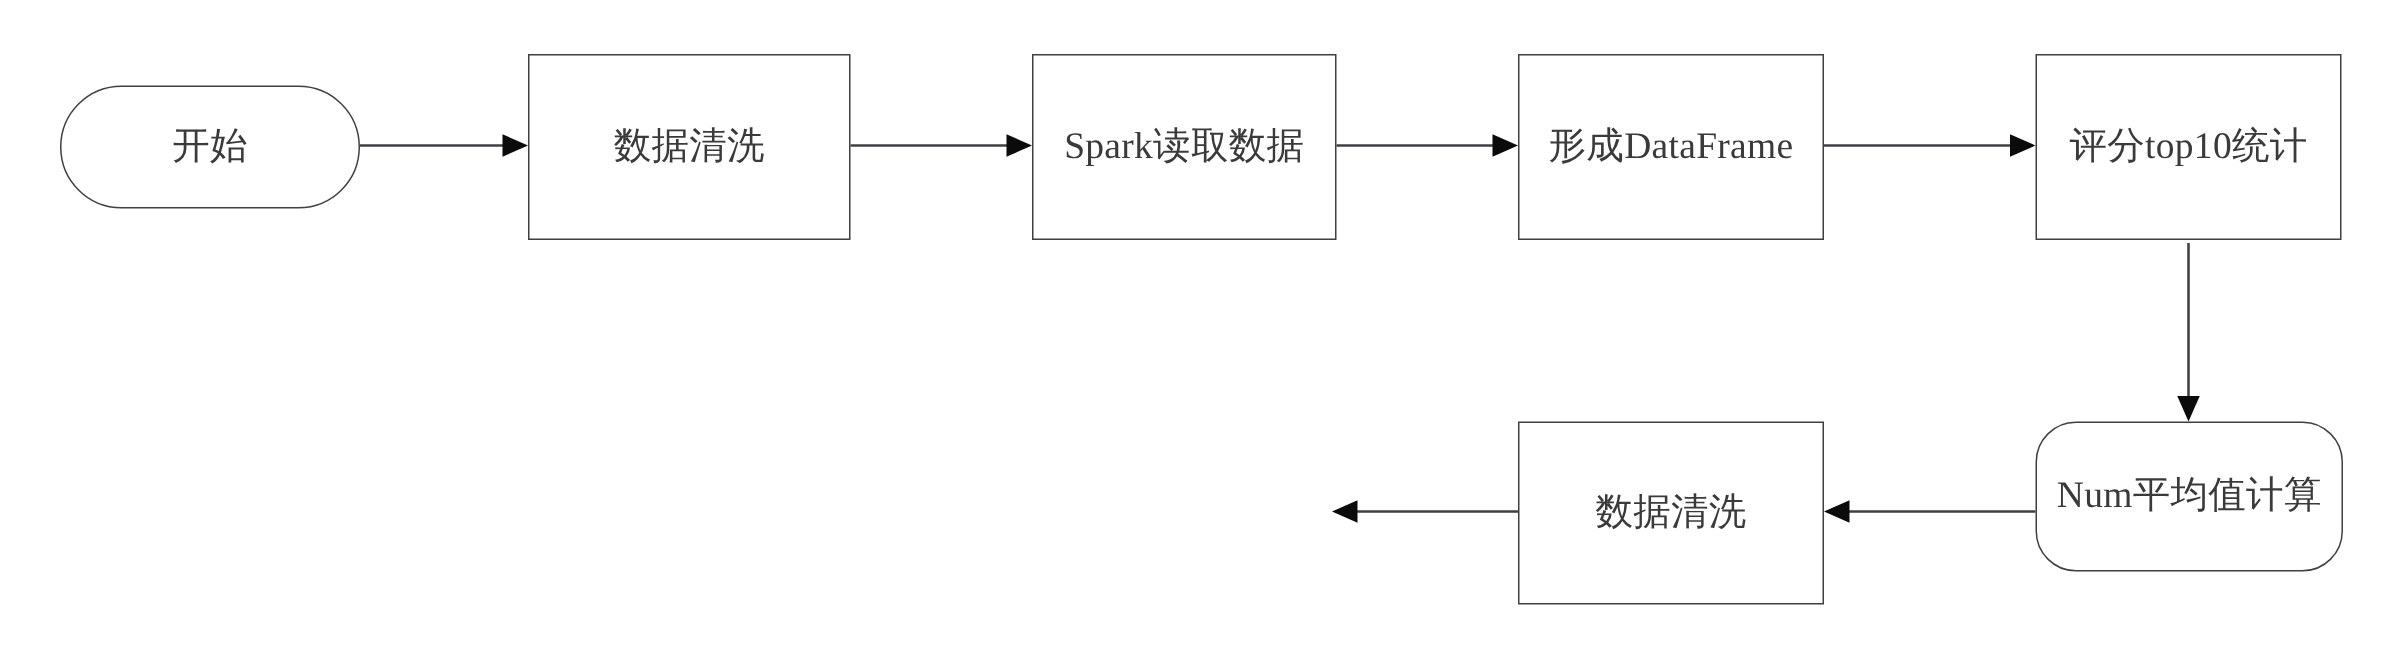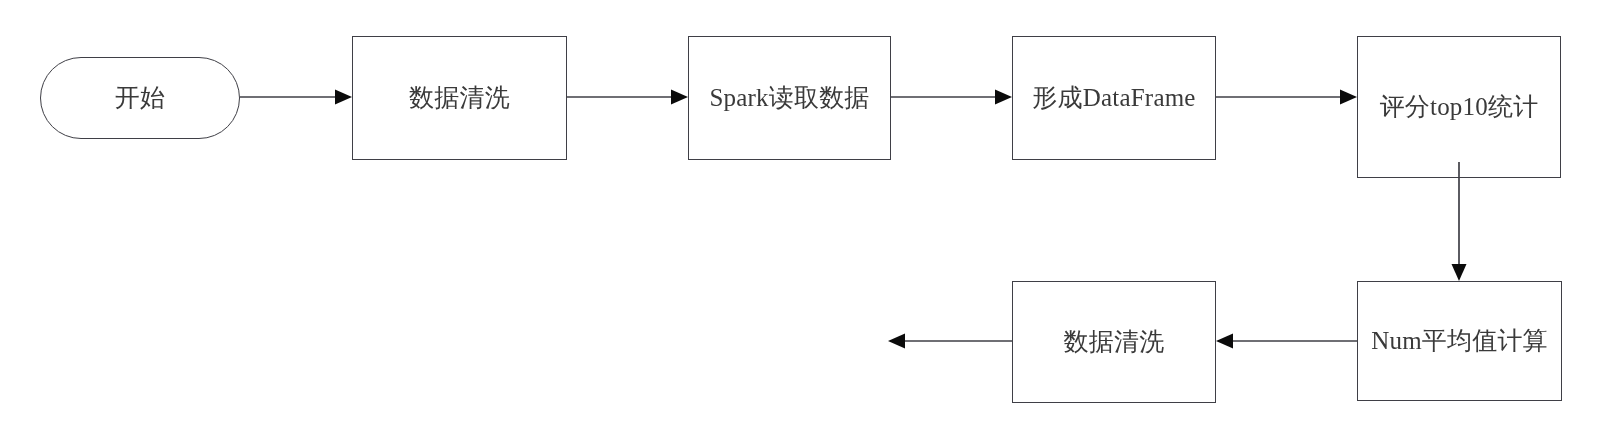--- a/index.html
+++ b/index.html
@@ -72,25 +72,25 @@
   </div>
 
   <div class="node process" style="left:1012px; top:36px; width:204px; height:124px;">
     <span class="node-label">形成DataFrame</span>
   </div>
 
   <div class="node process" style="left:688px; top:36px; width:203px; height:124px;">
     <span class="node-label">Spark读取数据</span>
   </div>
 
-  <div class="node process" style="left:1357px; top:36px; width:204px; height:142px;">
+  <div class="node process" style="left:1357px; top:36px; width:204px; height:124px;">
     <span class="node-label">评分top10统计</span>
   </div>
 
-  <div class="node process" style="left:1357px; top:281px; width:205px; height:120px;">
+  <div class="node process" style="left:1357px; top:281px; width:205px; height:100px;border-radius:27px;">
     <span class="node-label">Num平均值计算</span>
   </div>
 
   <div class="node process" style="left:1012px; top:281px; width:204px; height:122px;">
     <span class="node-label">数据清洗</span>
   </div>
 
 
   <svg class="edges" viewBox="0 0 1604 438">
 

